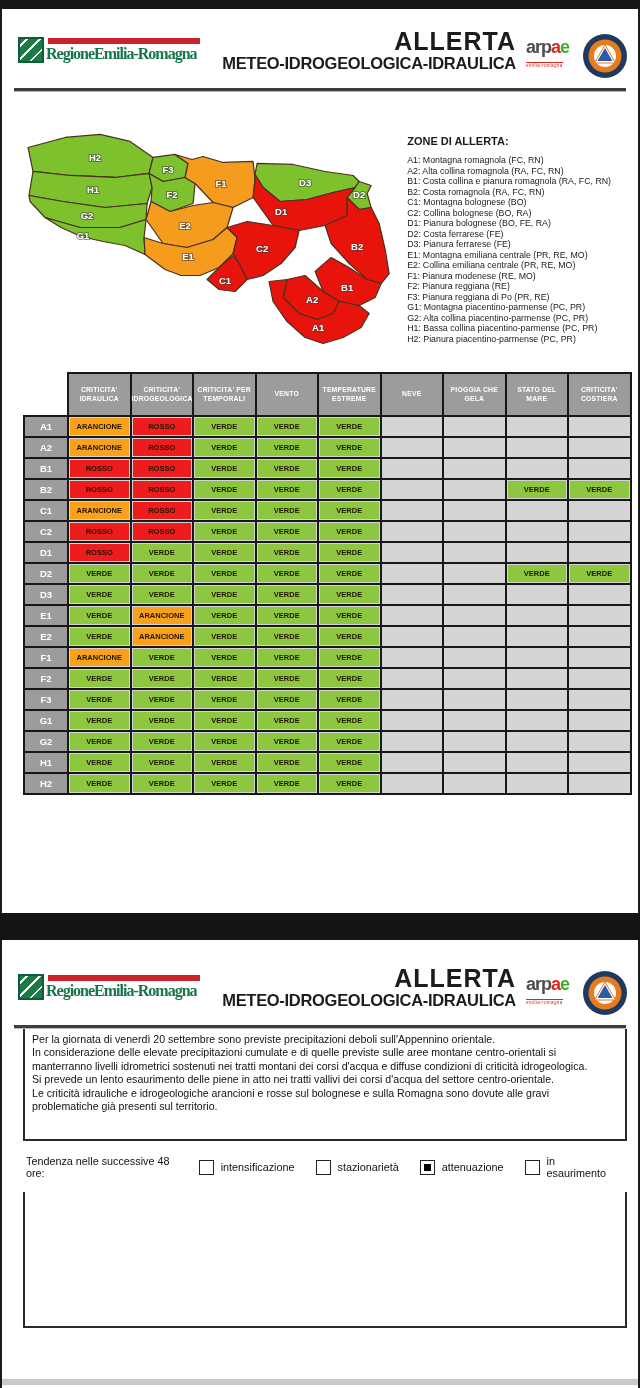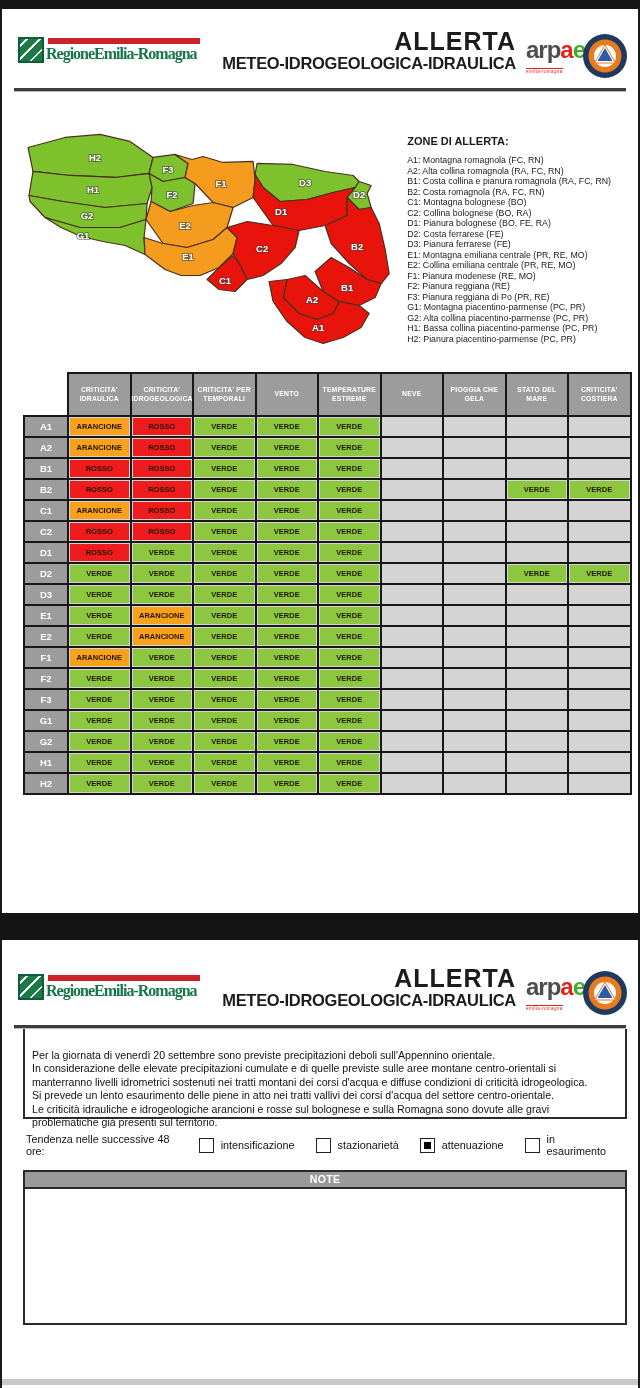--- a/index.html
+++ b/index.html
@@ -25,21 +25,21 @@
   }
   .rl-bar{position:absolute;left:30px;top:1px;width:152px;height:6px;background:#cc2229;}
   .rl-text{
     position:absolute;left:28px;top:8px;font-family:"Liberation Serif",serif;
     font-weight:bold;color:#17754a;font-size:16px;letter-spacing:-1px;white-space:nowrap;
   }
   .hdr-title{flex:1;text-align:right;padding-right:10px;color:#1c1c1c;line-height:1.02;}
   .hdr-title .t1{font-size:25px;font-weight:bold;letter-spacing:1px;}
   .hdr-title .t2{font-size:16.5px;font-weight:bold;letter-spacing:-0.3px;}
   .arpae{width:56px;text-align:left;margin-top:10px;line-height:0.9;}
-  .arpae .big{font-size:24px;font-weight:bold;letter-spacing:-1px;}
+  .arpae .big{font-size:18px;font-weight:bold;letter-spacing:-1px;}
   .arpae .c1{color:#4d4d4f;} .arpae .c2{color:#e2231a;} .arpae .c3{color:#3fae2a;}
   .arpae .sub{font-size:4.5px;color:#e2231a;border-top:1px solid #e2231a;display:inline-block;padding-top:1px;letter-spacing:0.4px;}
   .pc-logo{width:46px;height:46px;margin-top:4px;}
 
   .rule{height:3px;background:#3d3d3d;margin:7px 12px 0 12px;border-bottom:1px solid #bbb;}
 
   
   .doc-table{margin:4px 11px 0 21px;border-collapse:collapse;width:607px;table-layout:fixed;}
   .doc-table th,.doc-table td{border:2px solid #1f1f1f;text-align:center;}
   .doc-table th{background:#a3a3a3;color:#fff;font-size:10px;height:19px;letter-spacing:0.2px;}
@@ -71,21 +71,21 @@
 
   
   .sec-bar{
     margin:8px 11px 0 21px;background:#9a9a9a;border:2px solid #2a2a2a;
     color:#fff;font-weight:bold;font-size:10.5px;text-align:center;
     height:15px;line-height:15px;letter-spacing:0.3px;
   }
   .sec-box{
     margin:0 11px 0 21px;border:2px solid #2a2a2a;border-top:none;background:#fff;
   }
-  .desc-box{height:90px;padding:20px 7px;font-size:10.6px;line-height:13.4px;color:#111;white-space:pre-line;box-sizing:border-box;}
+  .desc-box{height:112px;padding:4px 7px;font-size:10.6px;line-height:13.4px;color:#111;white-space:pre-line;box-sizing:border-box;}
   .note-box{height:134px;}
   .tendenza{display:flex;align-items:center;margin:14px 11px 13px 24px;font-size:10.8px;color:#111;}
   .tendenza .tlabel{margin-right:14px;}
   .chk{
     width:13px;height:13px;border:1.5px solid #222;margin-right:7px;flex:0 0 auto;
     display:inline-flex;align-items:center;justify-content:center;background:#fff;
   }
   .chk .fill{width:7px;height:7px;background:#000;display:none;}
   .chk.checked .fill{display:block;}
   .t-opt{display:flex;align-items:center;margin-right:21px;}
@@ -680,17 +680,16 @@
           </span>
           <span>attenuazione</span>
         </span>
         <span class="t-opt">
           <span class="chk"></span>
           <span>in esaurimento</span>
         </span>
       </span>
   </div>
 
-  <div class="sec-bar" style="margin-top:13px;">NOTE</div>
   <div class="sec-box note-box"></div>
 
   <div class="bottom-strip"></div>
 </div>
 
 </body></html>

